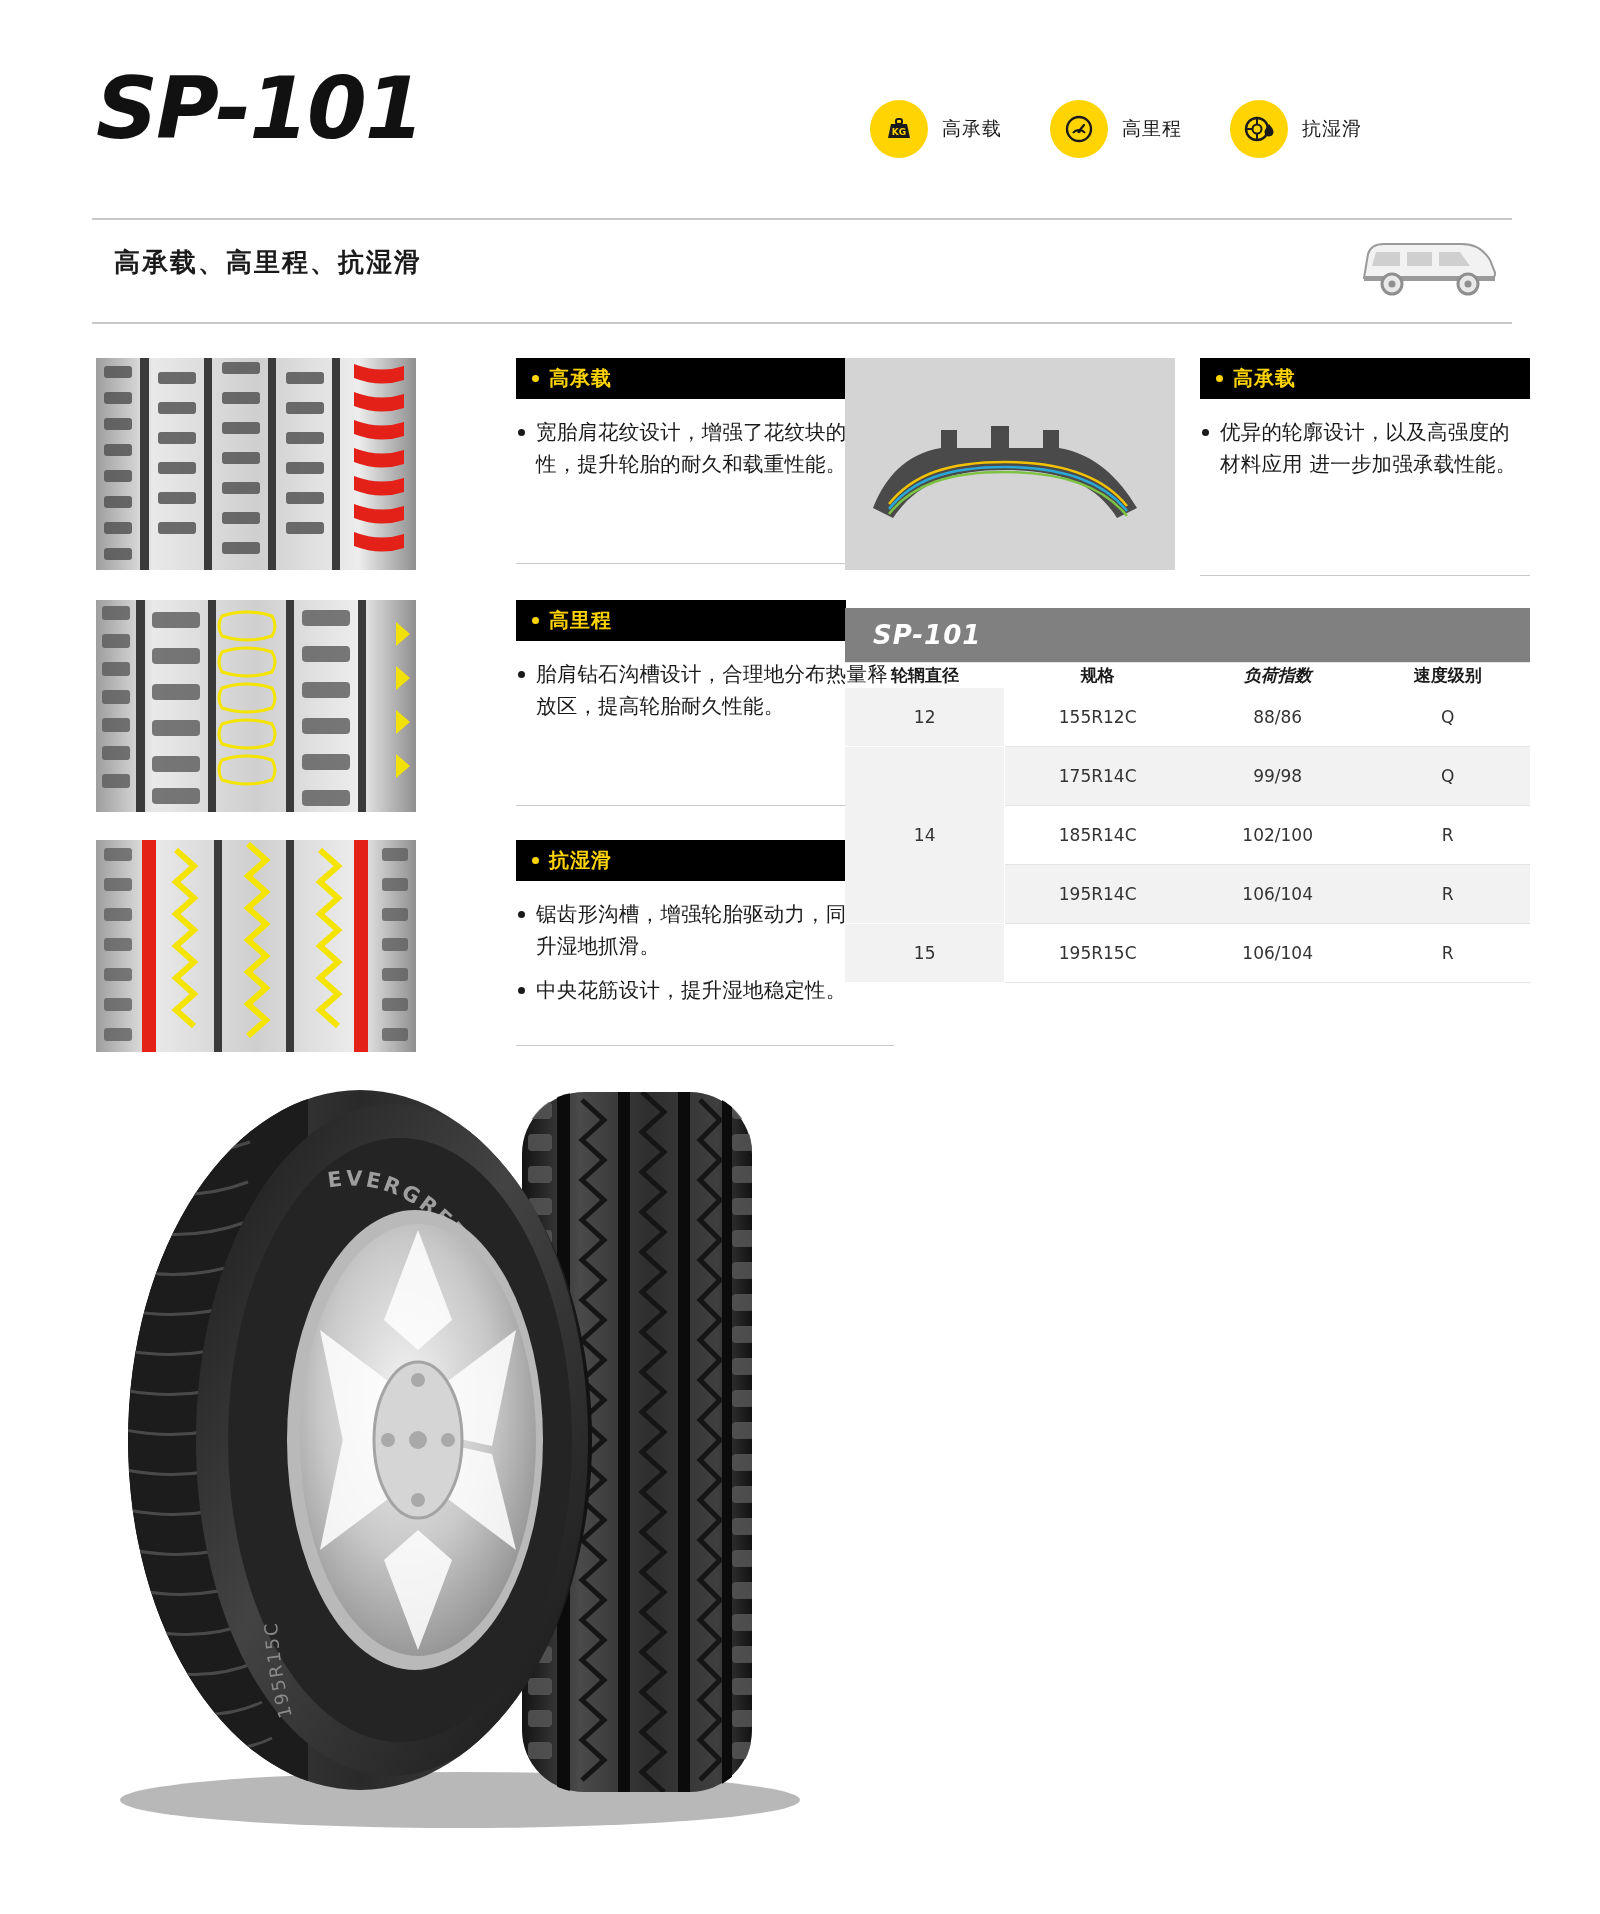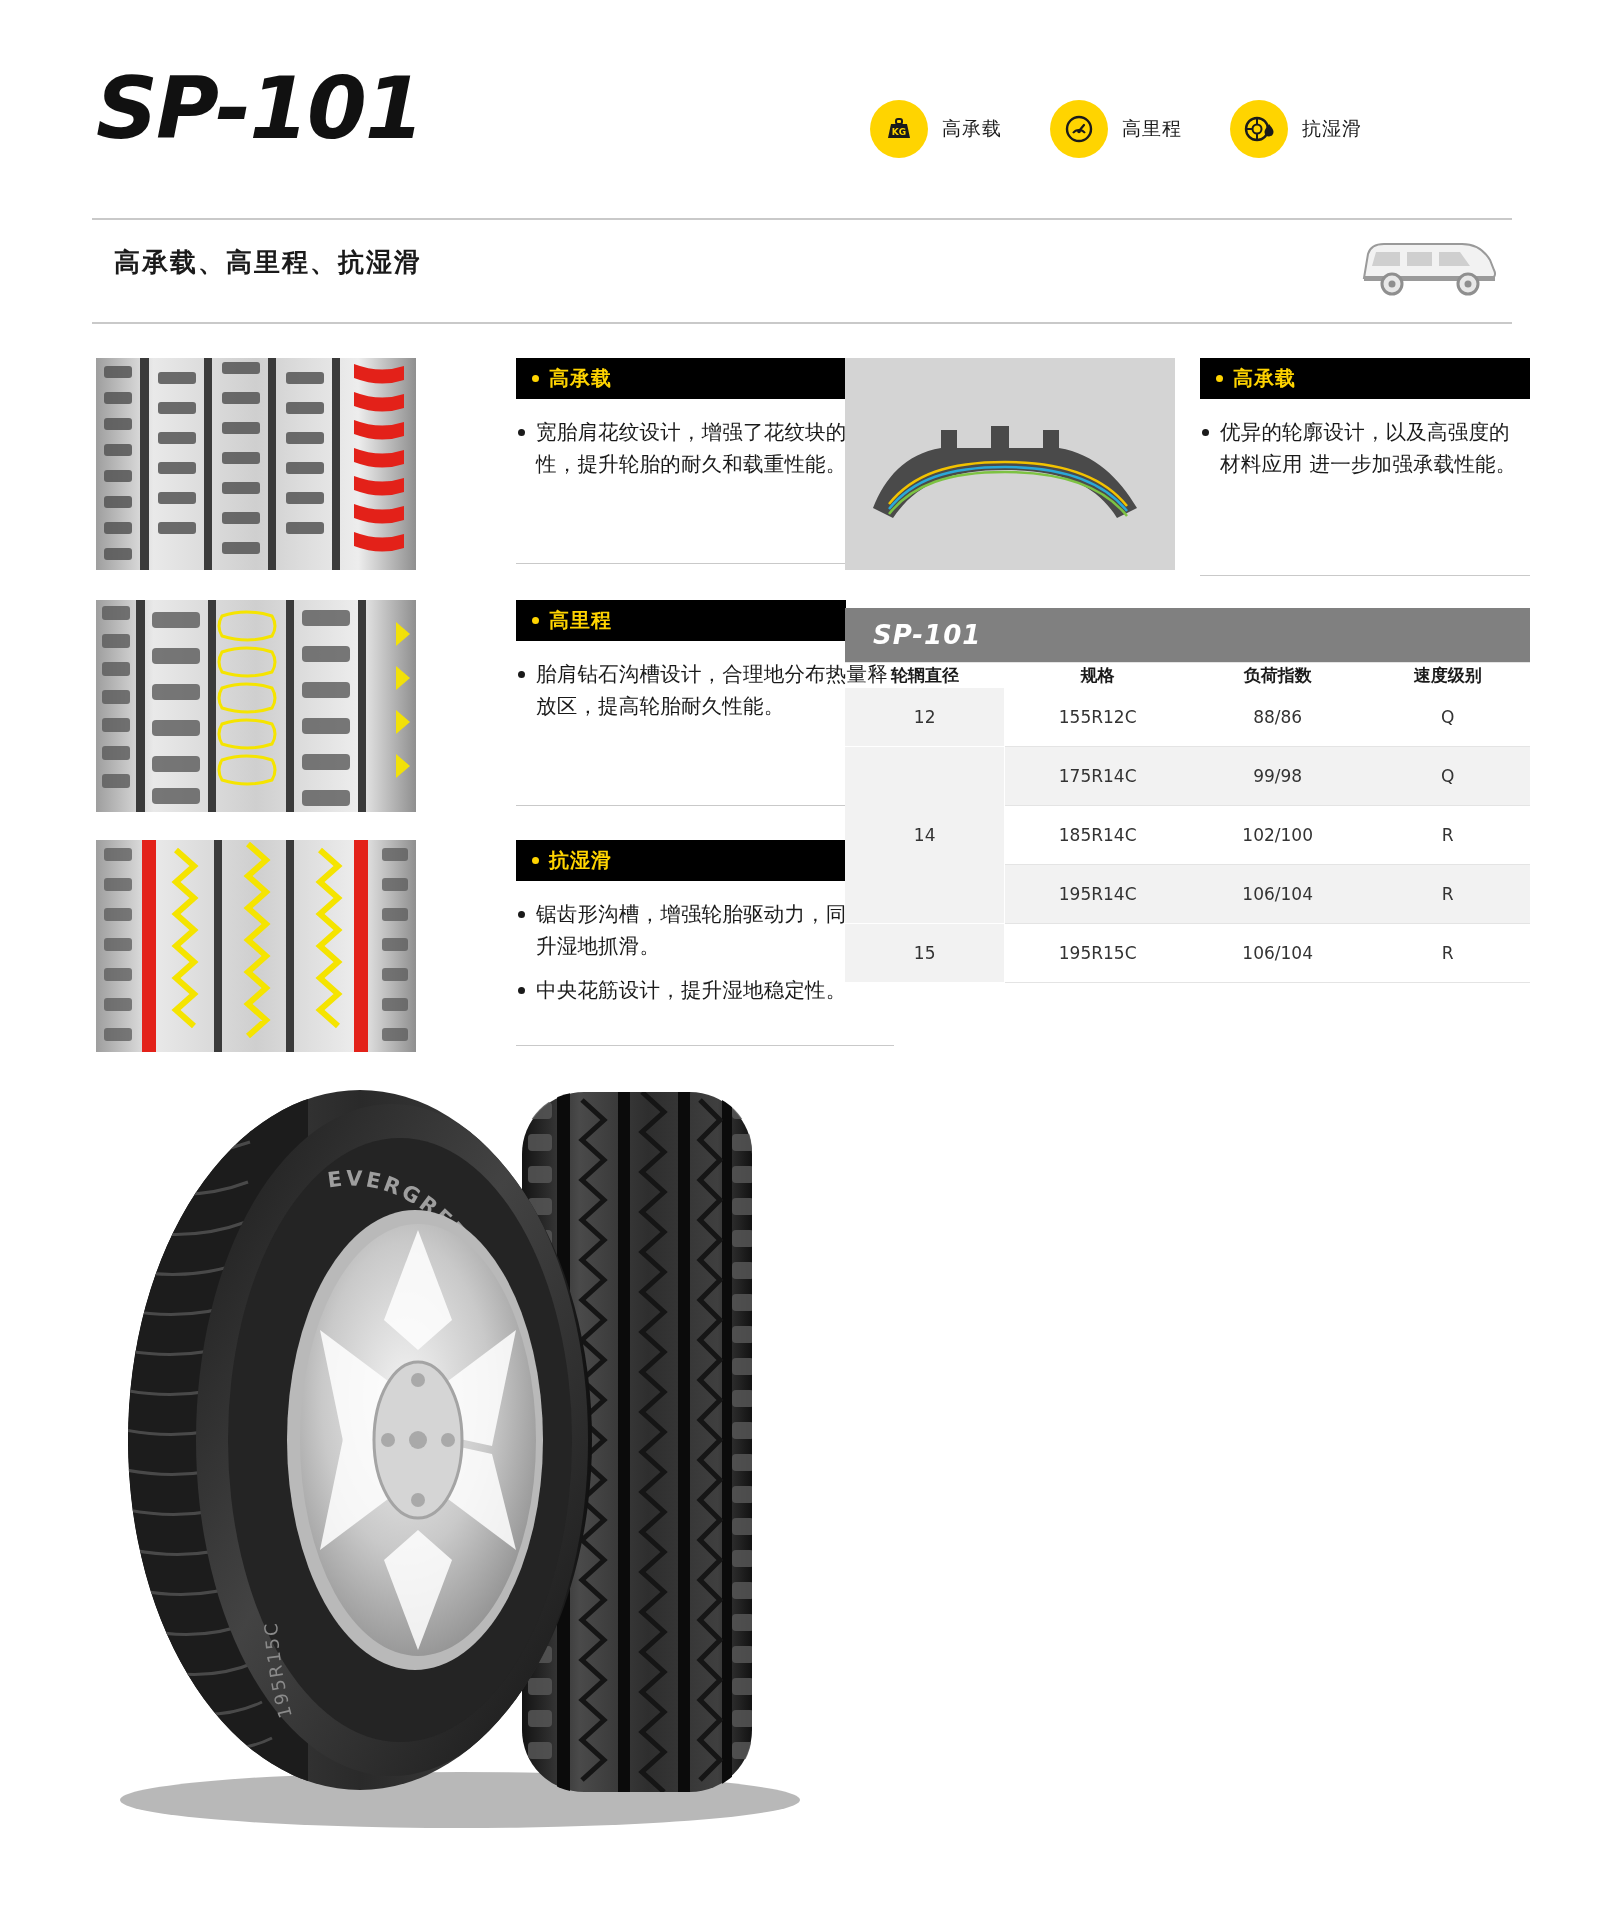--- a/index.html
+++ b/index.html
@@ -510,21 +510,21 @@
   <div class="right-rule"></div>
 
   <table class="spec">
     <tbody>
       <tr class="title-row">
         <td colspan="4">SP-101</td>
       </tr>
       <tr>
         <th style="width:160px;margin-top:36px;">轮辋直径</th>
         <th style="width:185px;">规格</th>
-        <th style="width:175px;">负荷指数</th>
+        <th style="width:175px;font-style:italic;">负荷指数</th>
         <th style="width:165px;">速度级别</th>
       </tr>
 
       <tr>
         <td class="diam">12</td>
         <td>155R12C</td>
         <td>88/86</td>
         <td>Q</td>
       </tr>
       <tr class="alt">

